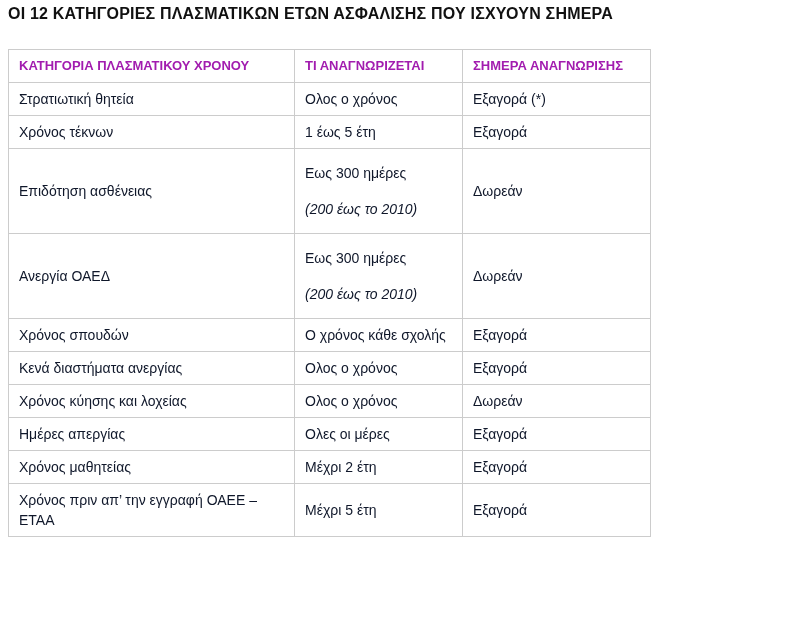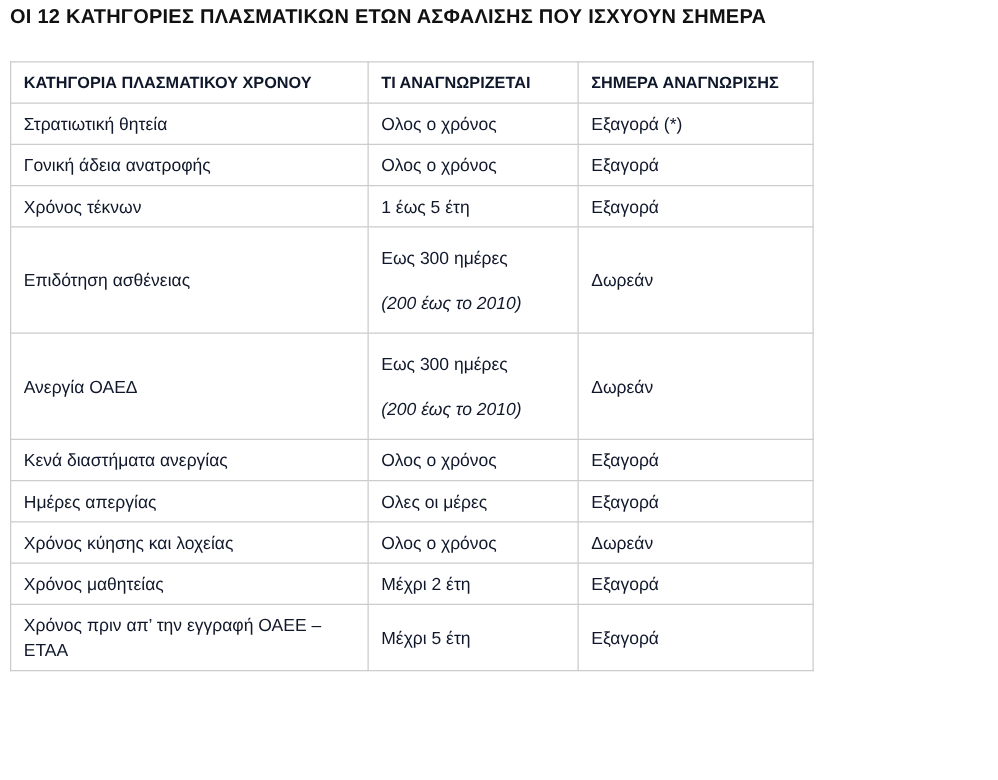--- a/index.html
+++ b/index.html
@@ -33,21 +33,21 @@
   .fict-table td {
     border: 1px solid #cccccc;
     text-align: left;
     vertical-align: middle;
     padding: 6px 12px 6px 10px;
     box-sizing: border-box;
   }
   .fict-table th {
     font-size: 13px;
     font-weight: 700;
-    color: #0f172a;
+    color: #a21caf;
     padding-top: 8px;
     padding-bottom: 8px;
     line-height: 16px;
   }
   .fict-table td {
     font-size: 14px;
     line-height: 20px;
     color: #0f172a;
   }
   tr.tall td {
@@ -82,25 +82,20 @@
         <th>ΣΗΜΕΡΑ ΑΝΑΓΝΩΡΙΣΗΣ</th>
       </tr>
     </thead>
     <tbody>
       <tr>
         <td>Στρατιωτική θητεία</td>
         <td>Ολος ο χρόνος</td>
         <td>Εξαγορά (*)</td>
       </tr>
       <tr>
-        <td>Γονική άδεια ανατροφής</td>
-        <td>Ολος ο χρόνος</td>
-        <td>Εξαγορά</td>
-      </tr>
-      <tr>
         <td>Χρόνος τέκνων</td>
         <td>1 έως 5 έτη</td>
         <td>Εξαγορά</td>
       </tr>
       <tr class="tall">
         <td>Επιδότηση ασθένειας</td>
         <td>
           <p class="cell-line">Εως 300 ημέρες</p>
           <p class="cell-line">(200 έως το 2010)</p>
         </td>
@@ -108,33 +103,38 @@
       </tr>
       <tr class="tall">
         <td>Ανεργία ΟΑΕΔ</td>
         <td>
           <p class="cell-line">Εως 300 ημέρες</p>
           <p class="cell-line">(200 έως το 2010)</p>
         </td>
         <td>Δωρεάν</td>
       </tr>
       <tr>
-        <td>Κενά διαστήματα ανεργίας</td>
-        <td>Ολος ο χρόνος</td>
+        <td>Χρόνος σπουδών</td>
+        <td>Ο χρόνος κάθε σχολής</td>
         <td>Εξαγορά</td>
       </tr>
       <tr>
-        <td>Ημέρες απεργίας</td>
-        <td>Ολες οι μέρες</td>
+        <td>Κενά διαστήματα ανεργίας</td>
+        <td>Ολος ο χρόνος</td>
         <td>Εξαγορά</td>
       </tr>
       <tr>
         <td>Χρόνος κύησης και λοχείας</td>
         <td>Ολος ο χρόνος</td>
         <td>Δωρεάν</td>
+      </tr>
+      <tr>
+        <td>Ημέρες απεργίας</td>
+        <td>Ολες οι μέρες</td>
+        <td>Εξαγορά</td>
       </tr>
       <tr>
         <td>Χρόνος μαθητείας</td>
         <td>Μέχρι 2 έτη</td>
         <td>Εξαγορά</td>
       </tr>
       <tr>
         <td>Χρόνος πριν απ’ την εγγραφή ΟΑΕΕ – ΕΤΑΑ</td>
         <td>Μέχρι 5 έτη</td>
         <td>Εξαγορά</td>

